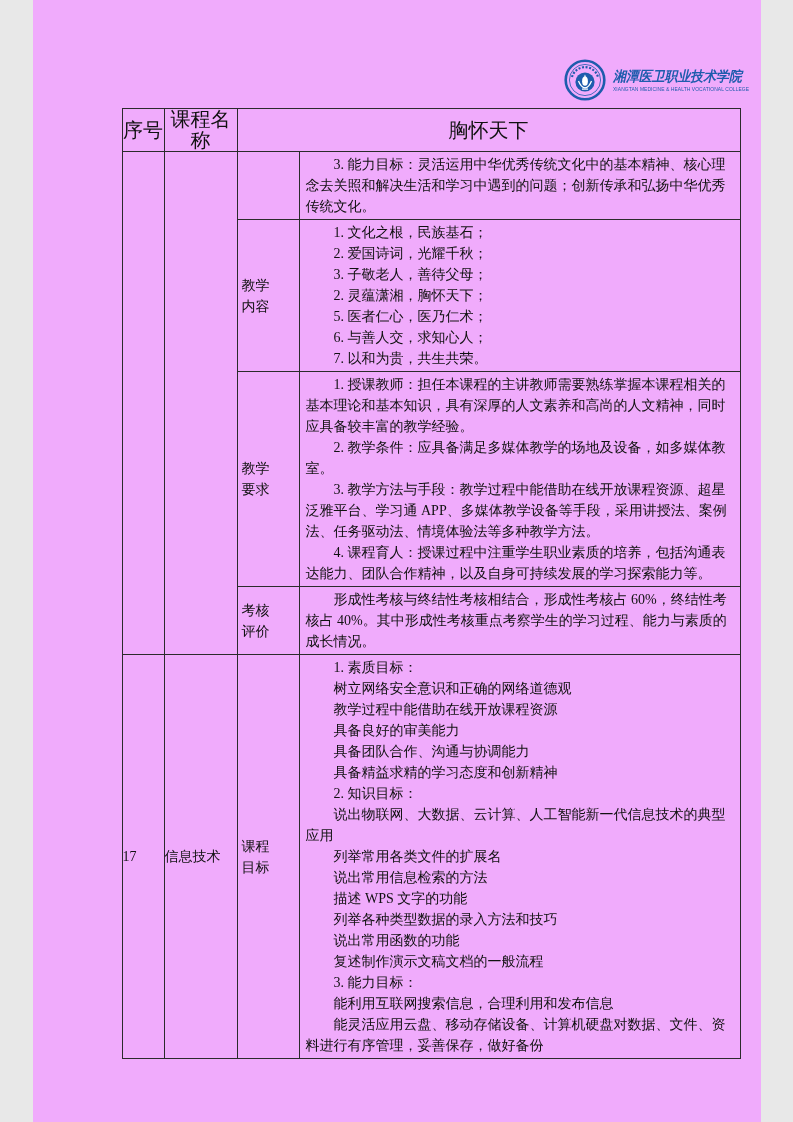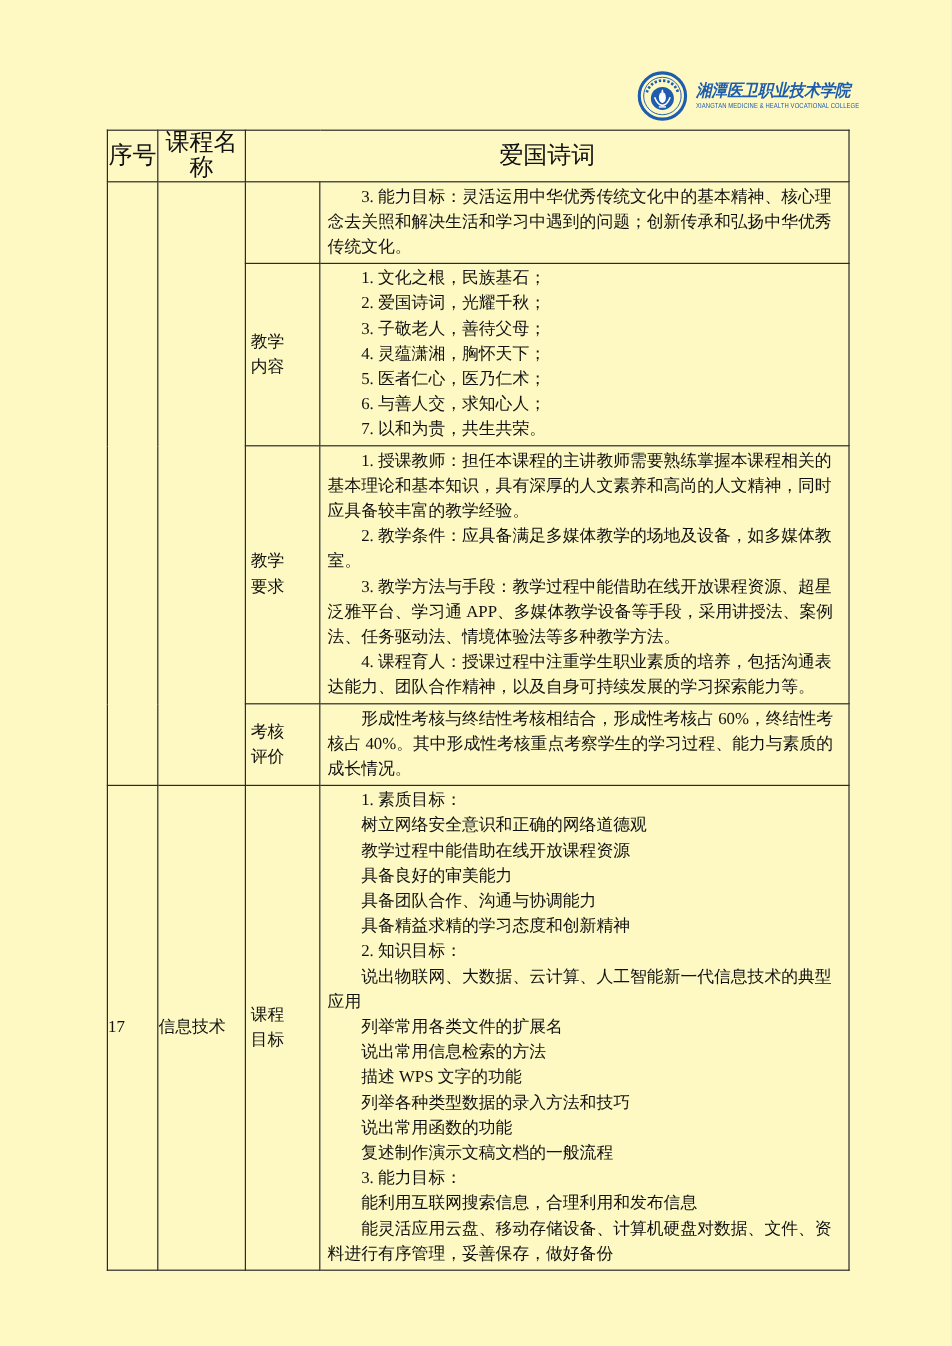--- a/index.html
+++ b/index.html
@@ -1,20 +1,20 @@
 <!DOCTYPE html>
 <html style="--logo-blue: #1e5cad; --border: #2b2b2b; --text: #111111;"><head>
 <meta charset="utf-8">
 <style>
   html,body { margin:0; padding:0; background:#e8e8e8; }
   .page {
     position:relative;
-    width:793px; height:1122px;
+    width:728px; height:1122px;
     margin:0 auto;
-    background:#fef9c3;
+    background:#f0abfc;
     font-family:"Liberation Serif","DejaVu Serif",serif;
     color:var(--text,#111);
     overflow:hidden;
   }
   
   .logo {
     position:absolute; top:59px; left:531px;
     display:flex; align-items:center; gap:7px;
   }
   .logo-emblem svg { display:block; }
@@ -97,40 +97,40 @@
     <colgroup>
       <col class="c-seq">
         <col class="c-course">
         <col class="c-label">
         <col class="c-body">
     </colgroup>
     <thead>
       <tr>
         <th>序号</th>
         <th>课程名称</th>
-        <th colspan="2">爱国诗词</th>
+        <th colspan="2">胸怀天下</th>
       </tr>
     </thead>
     <tbody>
         <tr style="height: 66px;">
           <td class="seq-cell" rowspan="4"></td>
           <td class="course-cell" rowspan="4"></td>
           <td class="label-cell"></td>
           <td class="content-cell">
             <p>3. 能力目标：灵活运用中华优秀传统文化中的基本精神、核心理念去关照和解决生活和学习中遇到的问题；创新传承和弘扬中华优秀传统文化。</p>
           </td>
         </tr>
         <tr style="height: 145px;">
           <td class="label-cell">教学
 内容</td>
           <td class="content-cell">
             <p>1. 文化之根，民族基石；</p>
             <p>2. 爱国诗词，光耀千秋；</p>
             <p>3. 子敬老人，善待父母；</p>
-            <p>4. 灵蕴潇湘，胸怀天下；</p>
+            <p>2. 灵蕴潇湘，胸怀天下；</p>
             <p>5. 医者仁心，医乃仁术；</p>
             <p>6. 与善人交，求知心人；</p>
             <p>7. 以和为贵，共生共荣。</p>
           </td>
         </tr>
         <tr style="height: 210px;">
           <td class="label-cell">教学
 要求</td>
           <td class="content-cell">
             <p>1. 授课教师：担任本课程的主讲教师需要熟练掌握本课程相关的基本理论和基本知识，具有深厚的人文素养和高尚的人文精神，同时应具备较丰富的教学经验。</p>

